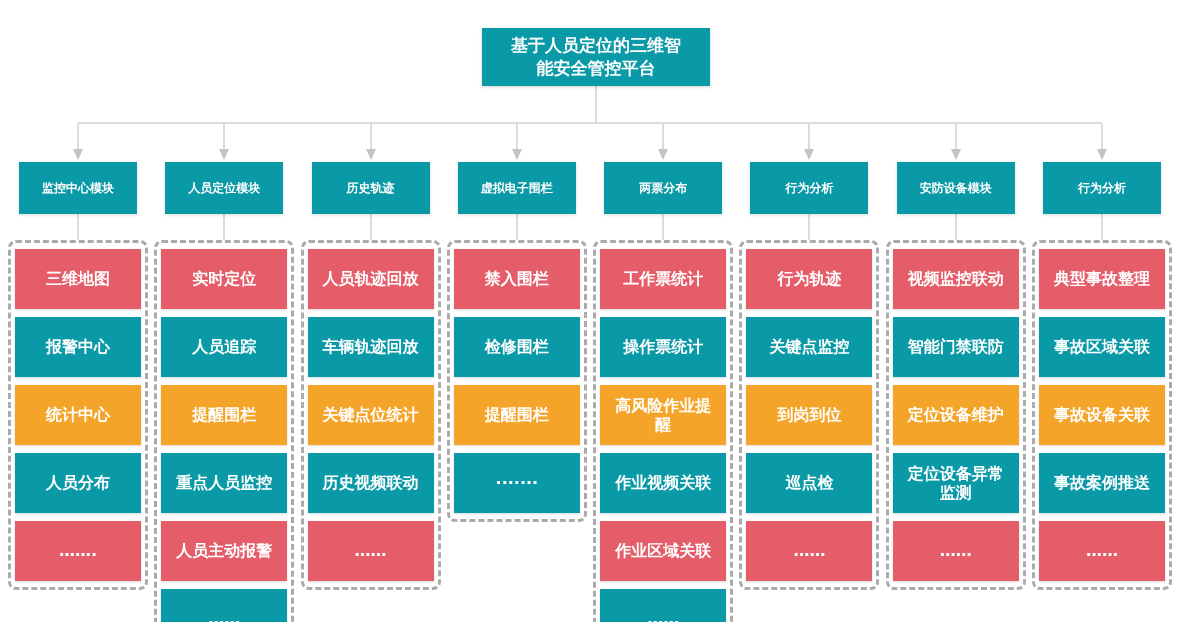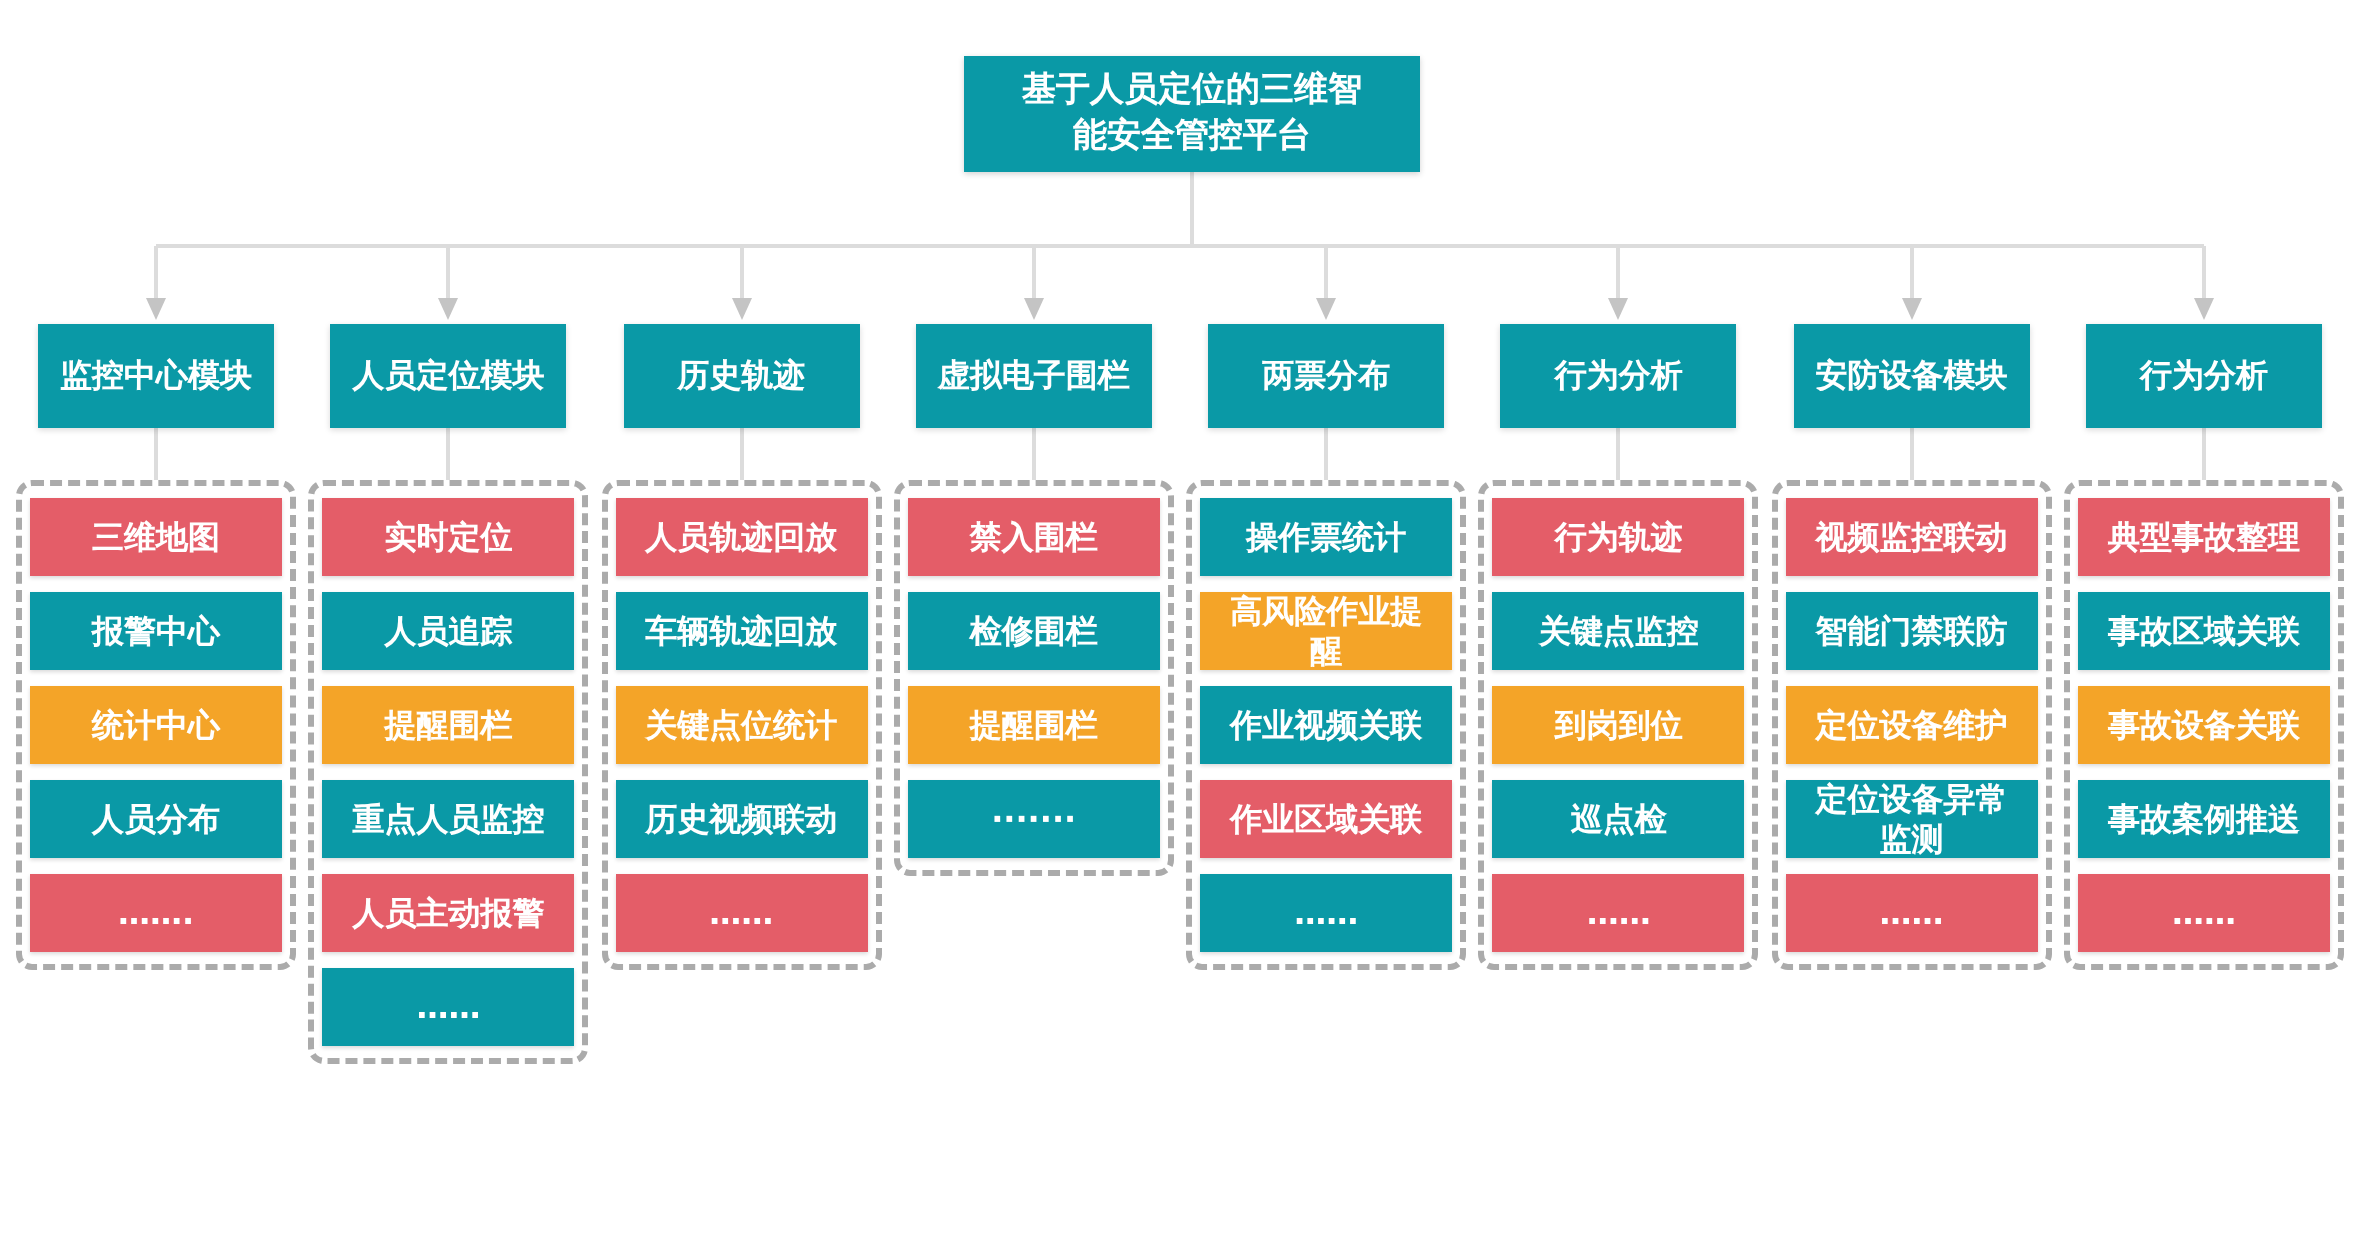--- a/index.html
+++ b/index.html
@@ -61,21 +61,21 @@
   }
 
   .column { width: 140px; display: flex; flex-direction: column; align-items: center; }
 
   .header {
     width: 118px;
     height: 52px;
     background: var(--teal);
     color: #ffffff;
     font-weight: bold;
-    font-size: 16px;
+    font-size: 12px;
     display: flex;
     align-items: center;
     justify-content: center;
     text-align: center;
     margin-bottom: 26px;
     box-shadow: 0 1px 3px rgba(0,0,0,0.15);
     white-space: nowrap;
   }
 
   .group {
@@ -84,21 +84,21 @@
     border-radius: 8px;
     padding: 6px 4px;
     display: flex;
     flex-direction: column;
     gap: 8px;
     background: #ffffff;
   }
 
   .item {
     width: 100%;
-    height: 39px;
+    height: 60px;
     color: #ffffff;
     font-weight: bold;
     font-size: 16px;
     line-height: 1.2;
     display: flex;
     align-items: center;
     justify-content: center;
     text-align: center;
     padding: 2px 8px;
     box-shadow: 0 1px 2px rgba(0,0,0,0.15);
@@ -211,20 +211,21 @@
 
   <div class="item c-orange">提醒围栏</div>
 
   <div class="item c-teal">·······</div>
 </div>
   </div>
 
   <div class="column">
     <div class="header">两票分布</div>
     <div class="group">
+  <div class="item c-red">工作票统计</div>
 
   <div class="item c-teal">操作票统计</div>
 
   <div class="item c-orange">高风险作业提醒</div>
 
   <div class="item c-teal">作业视频关联</div>
 
   <div class="item c-red">作业区域关联</div>
 
   <div class="item c-teal">……</div>

